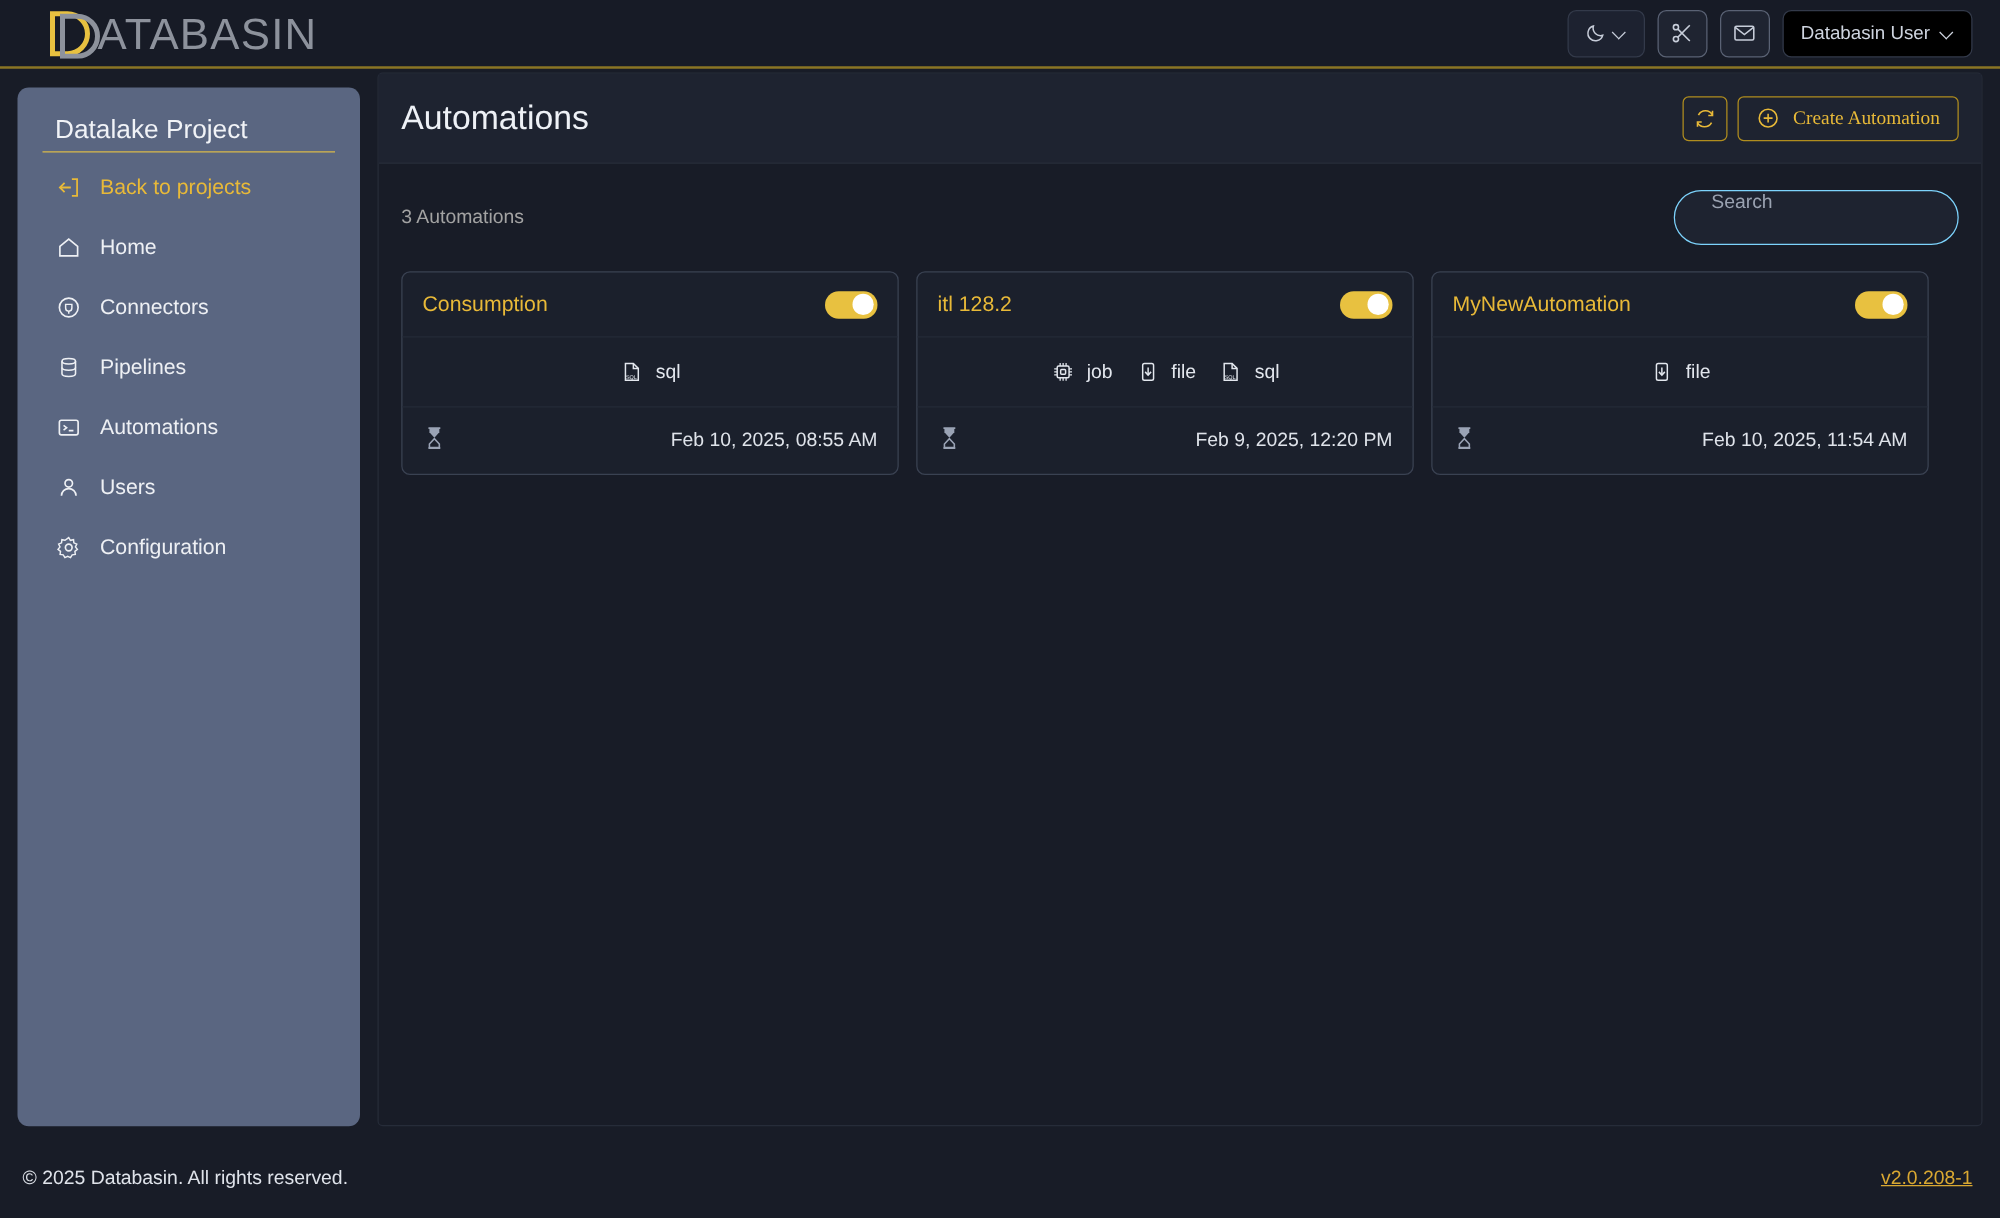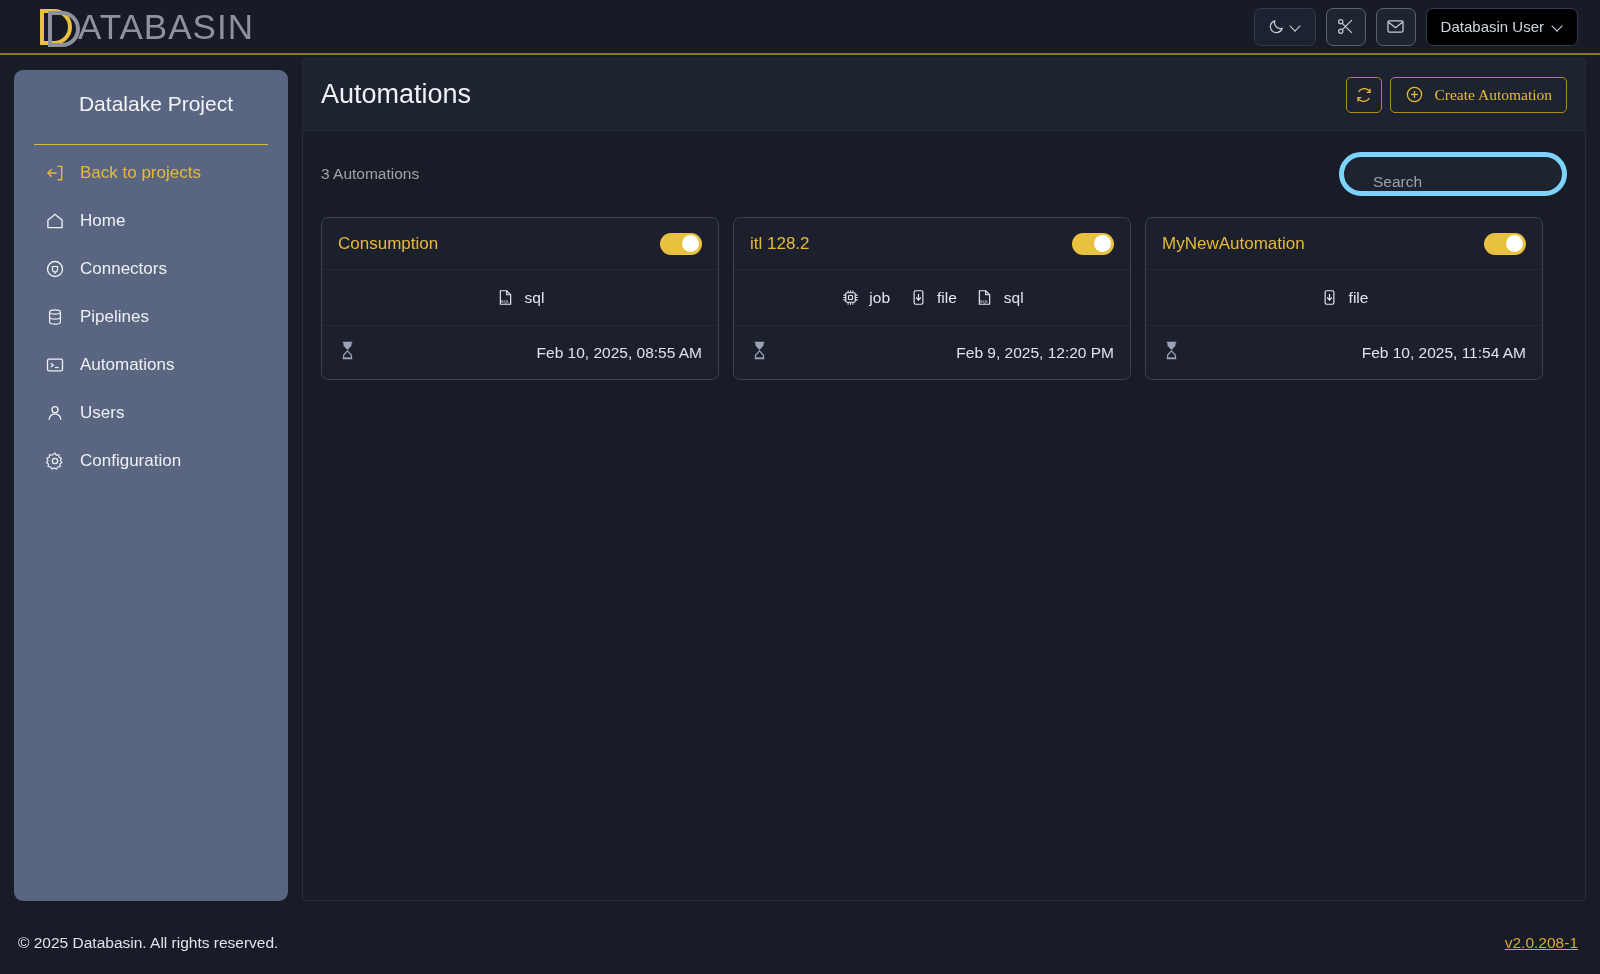--- a/index.html
+++ b/index.html
@@ -48,24 +48,23 @@
   
   .sidebar {
     position: absolute; left: 14px; top: 70px;
     width: 274px; height: 831px;
     background: #5a6681;
     border-radius: 9px;
     padding: 22px 20px 0 20px;
   }
   .project-title {
     color: #f1f3f7; font-size: 21px; font-weight: 400;
-    padding-left: 10px; padding-bottom: 28px;
+    padding-left: 10px; padding-bottom: 5px;
     border-bottom: 1px solid #d9b94a;
     margin-bottom: 5px;
-    text-align: center;
   }
   .nav-item {
     display: flex; align-items: center; gap: 14px;
     height: 40px; padding: 0 10px; margin-top: 8px;
     color: #eef0f4; font-size: 17px; border-radius: 6px;
   }
   .nav-item.accent { color: #e8b938; }
   .nav-item .ic { width: 22px; height: 22px; display: flex; align-items: center; justify-content: center; flex: 0 0 22px; }
   .nav-item .ic svg { display: block; }
 
@@ -93,22 +92,22 @@
   }
   .btn-outline.sq { width: 36px; padding: 0; justify-content: center; }
 
   .toolbar {
     height: 86px; display: flex; align-items: center;
     justify-content: space-between; padding: 0 18px;
   }
   .count-label { color: #a3a3a3; font-size: 15.5px; }
   .search-box {
     width: 228px; height: 44px; border-radius: 22px;
-    background: #1e2330; border: 5px solid #7dd3fc;
-    display: flex; align-items: flex-end; gap: 11px; padding: 0 18px;
+    background: #1e2330; border: 1px solid #7dd3fc;
+    display: flex; align-items: flex-start; gap: 11px; padding: 0 18px;
   }
   .search-box input {
     flex: 1; background: transparent; border: none; outline: none;
     color: #d6dae2; font-size: 15.5px; font-family: "Liberation Sans", sans-serif;
   }
   .search-box input::placeholder { color: #9aa2b1; }
 
   
   .cards { display: flex; gap: 14px; padding: 0 18px; }
   .card {

